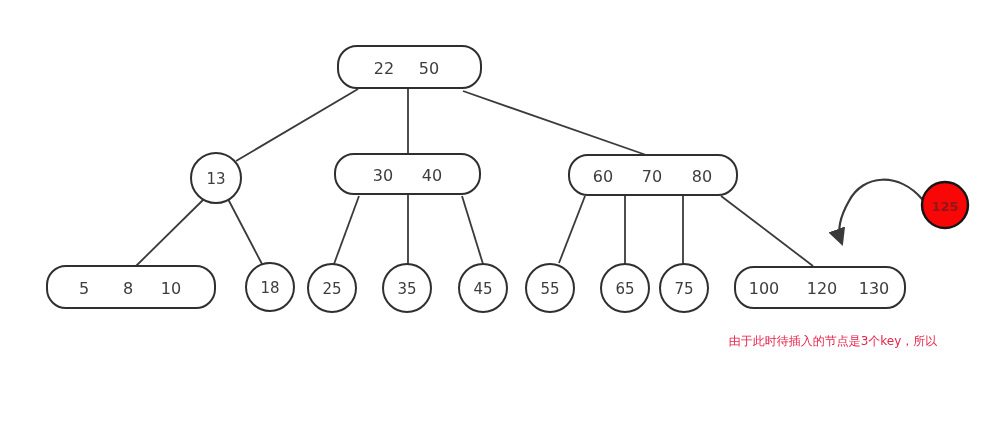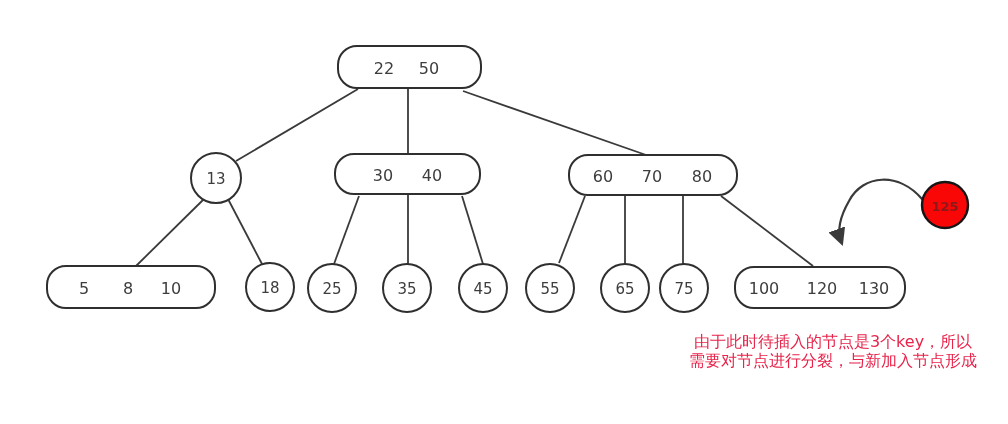--- a/index.html
+++ b/index.html
@@ -5,21 +5,21 @@
   html,body{margin:0;padding:0;background:#ffffff;}
   .stage{
     position:relative;width:1008px;height:424px;background:#ffffff;overflow:hidden;
     font-family:"DejaVu Sans","Liberation Sans",sans-serif;
     padding-left:10px;
   }
   .stage svg{position:absolute;left:0;top:0;}
   svg text{font-family:"DejaVu Sans","Liberation Sans",sans-serif;}
   .annotation{
     position:absolute;left:663px;top:332px;width:340px;
-    text-align:center;font-size:16px;line-height:19px;
+    text-align:center;font-size:12px;line-height:19px;
     font-family:"DejaVu Sans","Liberation Sans",sans-serif;
   }
 </style>
 </head>
 <body>
 
 <div class="stage">
   <svg id="svg-root" width="1008" height="424" viewBox="0 0 1008 424">
       <defs>
         <marker id="ah" viewBox="0 0 10 10" refX="7" refY="5" markerWidth="8" markerHeight="8" orient="auto-start-reverse">
@@ -71,15 +71,14 @@
       <text x="684" y="289" text-anchor="middle" dominant-baseline="central" font-size="15" fill="#3d3d3d">75</text>
       <rect x="735" y="267" width="170" height="41" rx="19" ry="19" fill="#ffffff" stroke="#2f2f2f" stroke-width="2"></rect>
       <text x="764" y="288.5" text-anchor="middle" dominant-baseline="central" font-size="16" fill="#3d3d3d">100</text>
       <text x="822" y="288.5" text-anchor="middle" dominant-baseline="central" font-size="16" fill="#3d3d3d">120</text>
       <text x="874" y="288.5" text-anchor="middle" dominant-baseline="central" font-size="16" fill="#3d3d3d">130</text>
       <circle cx="945" cy="205" r="23" fill="#f90606" stroke="#151515" stroke-width="2.4"></circle>
       <text x="945" y="206" text-anchor="middle" dominant-baseline="central" font-size="13" font-weight="bold" fill="#8a1a1a">125</text>
     </svg>
   <div class="annotation" style="color: rgb(232, 35, 74);">
     <div>由于此时待插入的节点是3个key，所以</div>
-    <div>需要对节点进行分裂，与新加入节点形成</div>
   </div>
 </div>
 
 </body></html>

